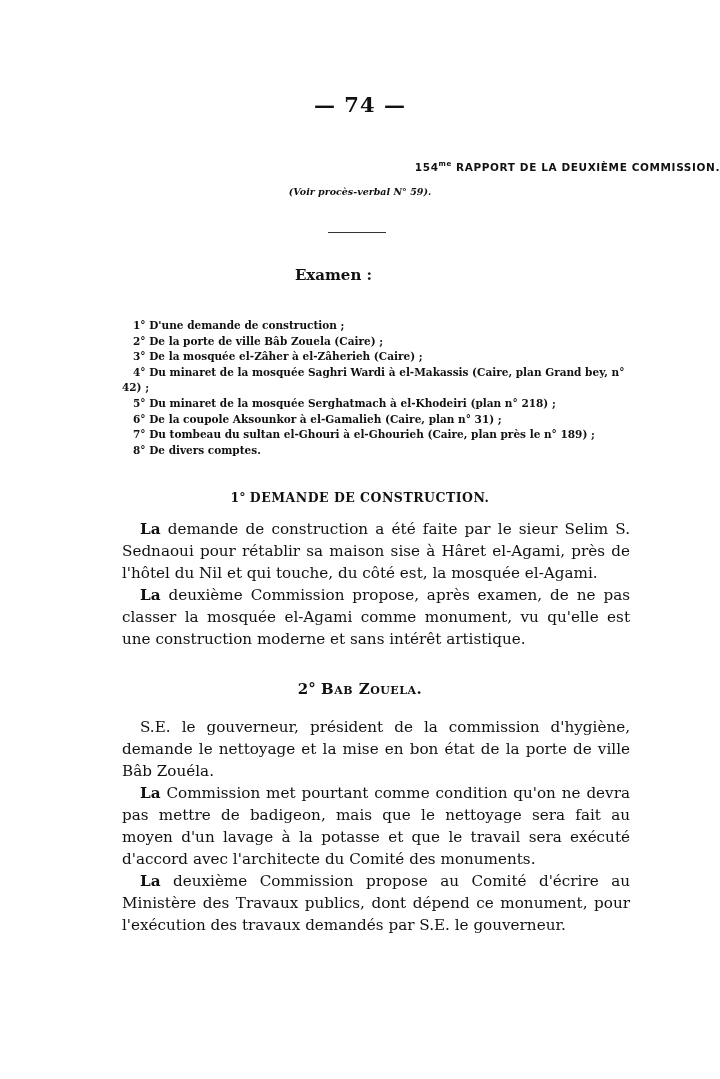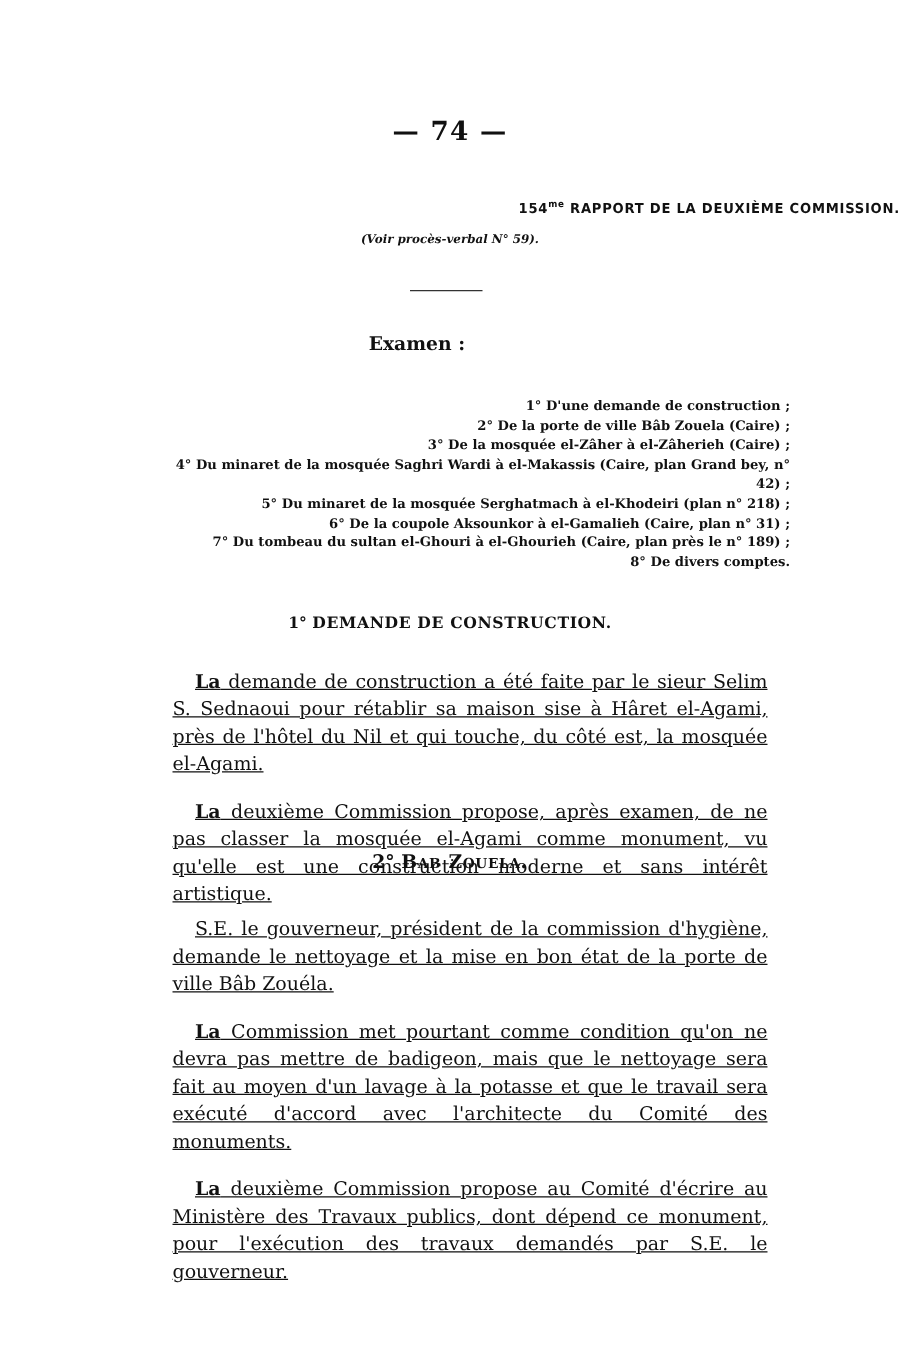--- a/index.html
+++ b/index.html
@@ -10,28 +10,28 @@
                    font-size: 21px; font-weight: bold; letter-spacing: 1px; }
     .report-title { top: 160px; left: 0; width: 720px; text-align: right;
                     font-family: "DejaVu Sans", "Liberation Sans", sans-serif;
                     font-size: 10.5px; font-weight: bold; letter-spacing: 0.6px; transform: scaleY(1.05); }
     .report-title sup { font-size: 7px; }
     .report-ref { top: 186px; left: 0; width: 720px; text-align: center;
                   font-size: 9.5px; font-style: italic; font-weight: bold; }
     .rule { top: 232px; left: 328px; width: 58px; height: 0; border-top: 1.5px solid #333; }
     .exam-title { top: 266px; left: 0; width: 667px; text-align: center;
                   font-size: 15px; font-weight: bold; }
-    .agenda { top: 318px; left: 122px; width: 510px; font-size: 10.5px; line-height: 15.6px; font-weight: bold; text-align: right; }
+    .agenda { top: 318px; left: 122px; width: 510px; font-size: 10.5px; line-height: 15.6px; font-weight: bold; }
     .agenda .item { white-space: nowrap; }
     .agenda .indent { padding-left: 11px; }
     .agenda .cont { margin-left: -11px; white-space: normal; }
     .section-title { left: 0; width: 720px; text-align: center; font-size: 12.5px; font-weight: bold; }
     .section-title .sc { font-variant: small-caps; letter-spacing: 0.5px; }
     .body-text { left: 122px; width: 508px; font-size: 15.2px; line-height: 22px; text-align: justify; }
-    .body-text p { margin: 16px; text-indent: 18px; text-decoration: underline; }
+    .body-text p { margin: 0; text-indent: 18px; }
     .body-text p .lead { font-weight: bold; }
   </style>
 </head>
 <body>
 
 <div class="abs page-number">— 74 —</div>
 
 <div class="abs report-title"><span>154</span><sup>me</sup><span> RAPPORT DE LA DEUXIÈME COMMISSION.</span></div>
 
 <div class="abs report-ref">(Voir procès-verbal N° 59).</div>

